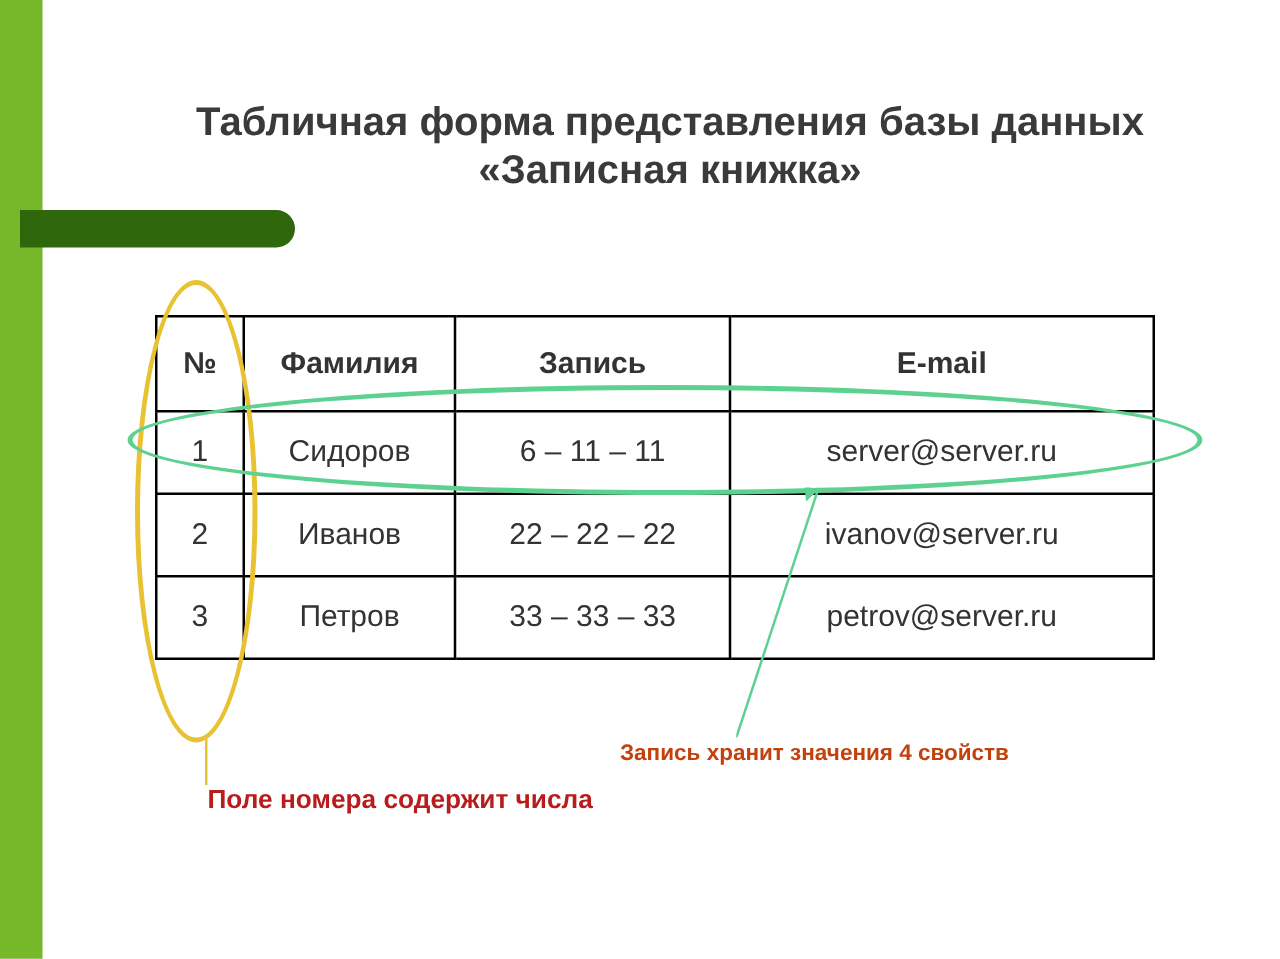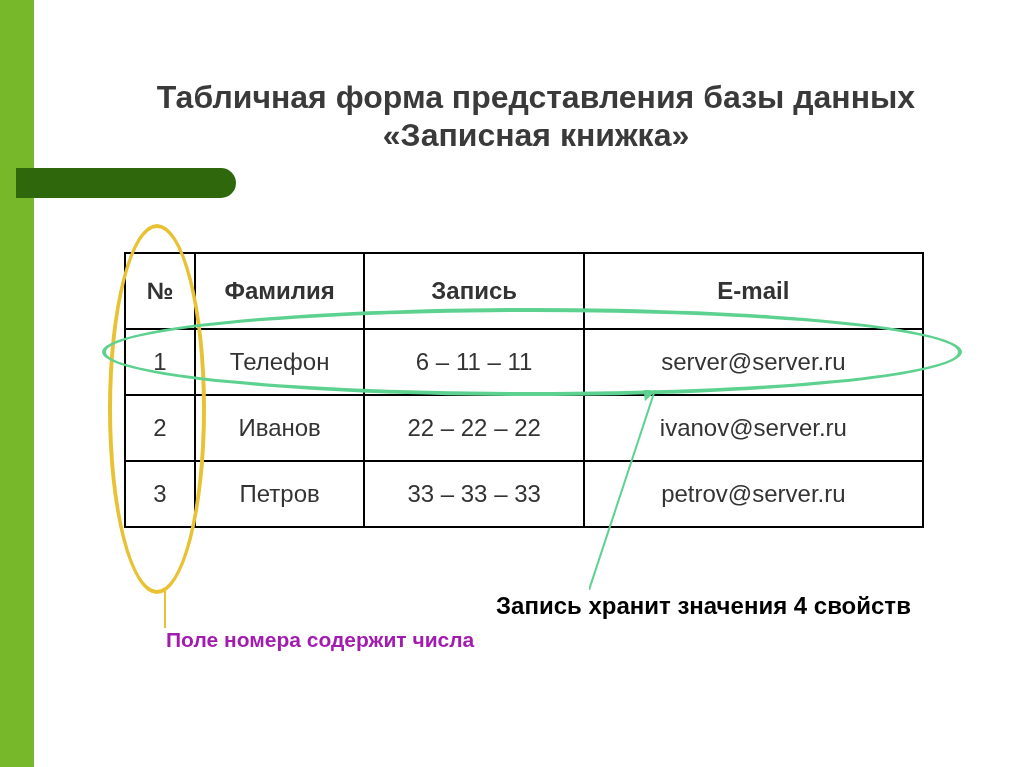--- a/index.html
+++ b/index.html
@@ -71,21 +71,21 @@
     left: 148px; top: 588px;
     width: 2px; height: 40px;
     background: #e9c233;
     pointer-events: none;
   }
   .yellow-label {
     position: absolute;
     left: 150px; top: 628px;
     font-size: 21px;
     font-weight: 700;
-    color: #a21caf;
+    color: #b91c1c;
   }
 
   
   .green-ellipse {
     position: absolute;
     left: 86px; top: 308px;
     width: 860px; height: 88px;
     border: 4px solid #5dd18f;
     border-radius: 50%;
     background: transparent;
@@ -93,23 +93,23 @@
   }
   .green-line {
     position: absolute;
     left: 573px; top: 390px;
     width: 66px; height: 200px;
     pointer-events: none;
   }
   .green-label {
     position: absolute;
     left: 480px; top: 592px;
-    font-size: 24px;
+    font-size: 18px;
     font-weight: 700;
-    color: #000000;
+    color: #c2410c;
   }
 </style>
 </head>
 <body>
 
 <div class="vertical-bar"></div>
 
 <div class="slide">
 
   <h1 class="title">Табличная форма представления базы данных «Записная книжка»</h1>
@@ -128,21 +128,21 @@
         <tr>
           <th>№</th>
           <th>Фамилия</th>
           <th>Запись</th>
           <th>E-mail</th>
         </tr>
       </thead>
       <tbody>
         <tr>
           <td>1</td>
-          <td>Телефон</td>
+          <td>Сидоров</td>
           <td>6 – 11 – 11</td>
           <td>server@server.ru</td>
         </tr>
         <tr>
           <td>2</td>
           <td>Иванов</td>
           <td>22 – 22 – 22</td>
           <td>ivanov@server.ru</td>
         </tr>
         <tr>

